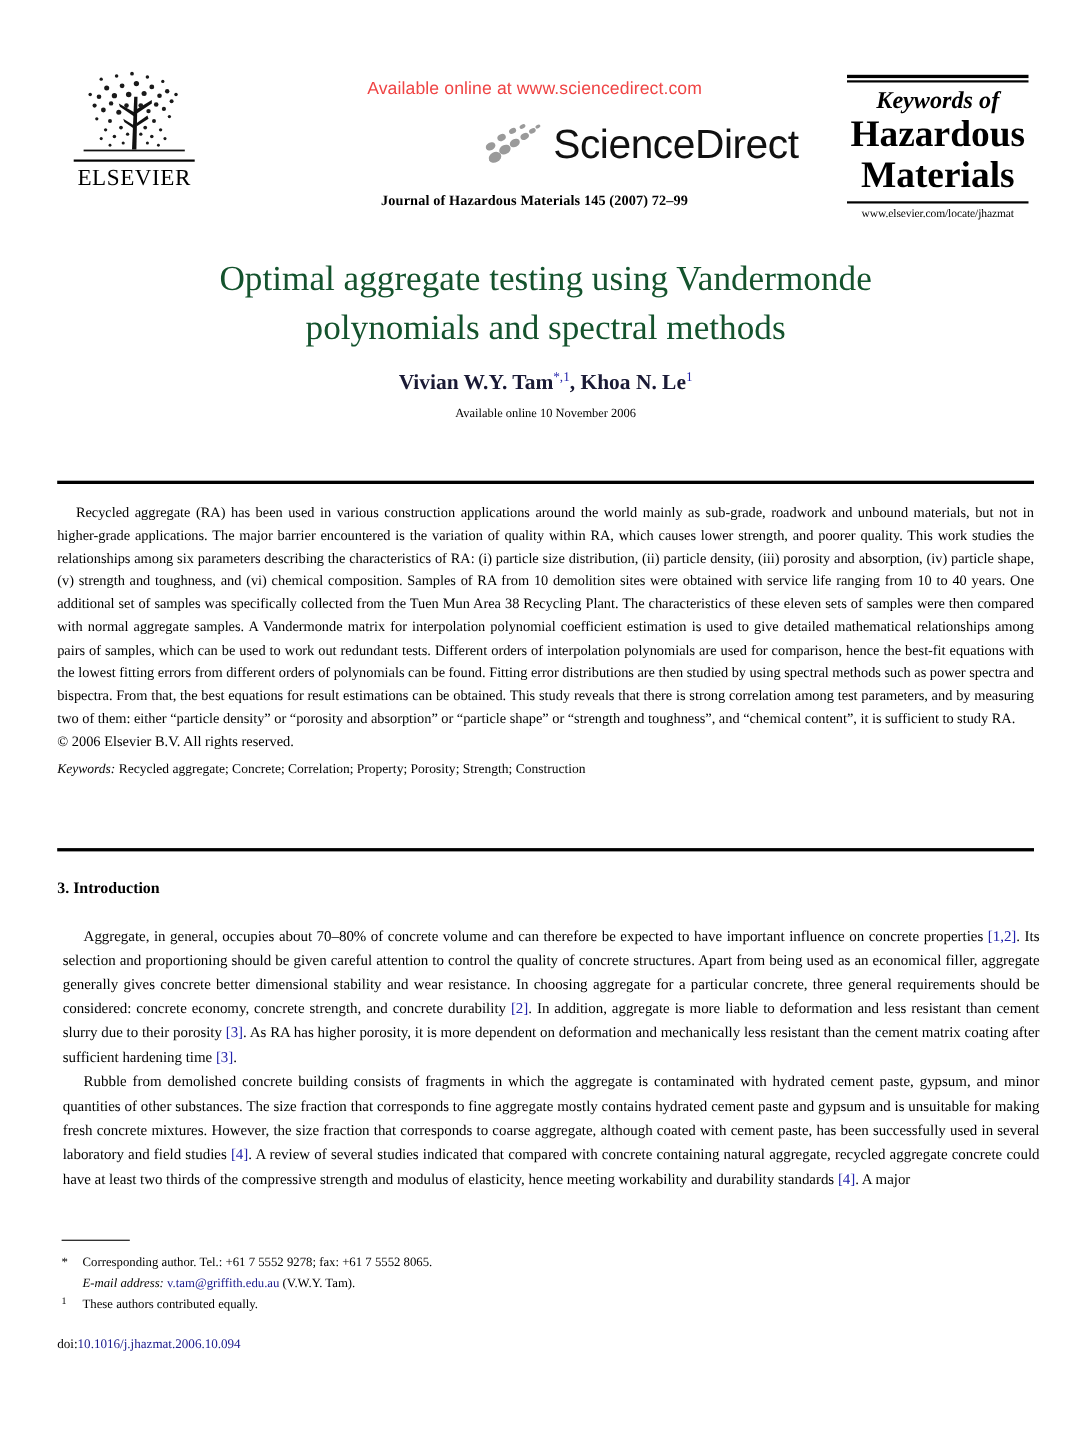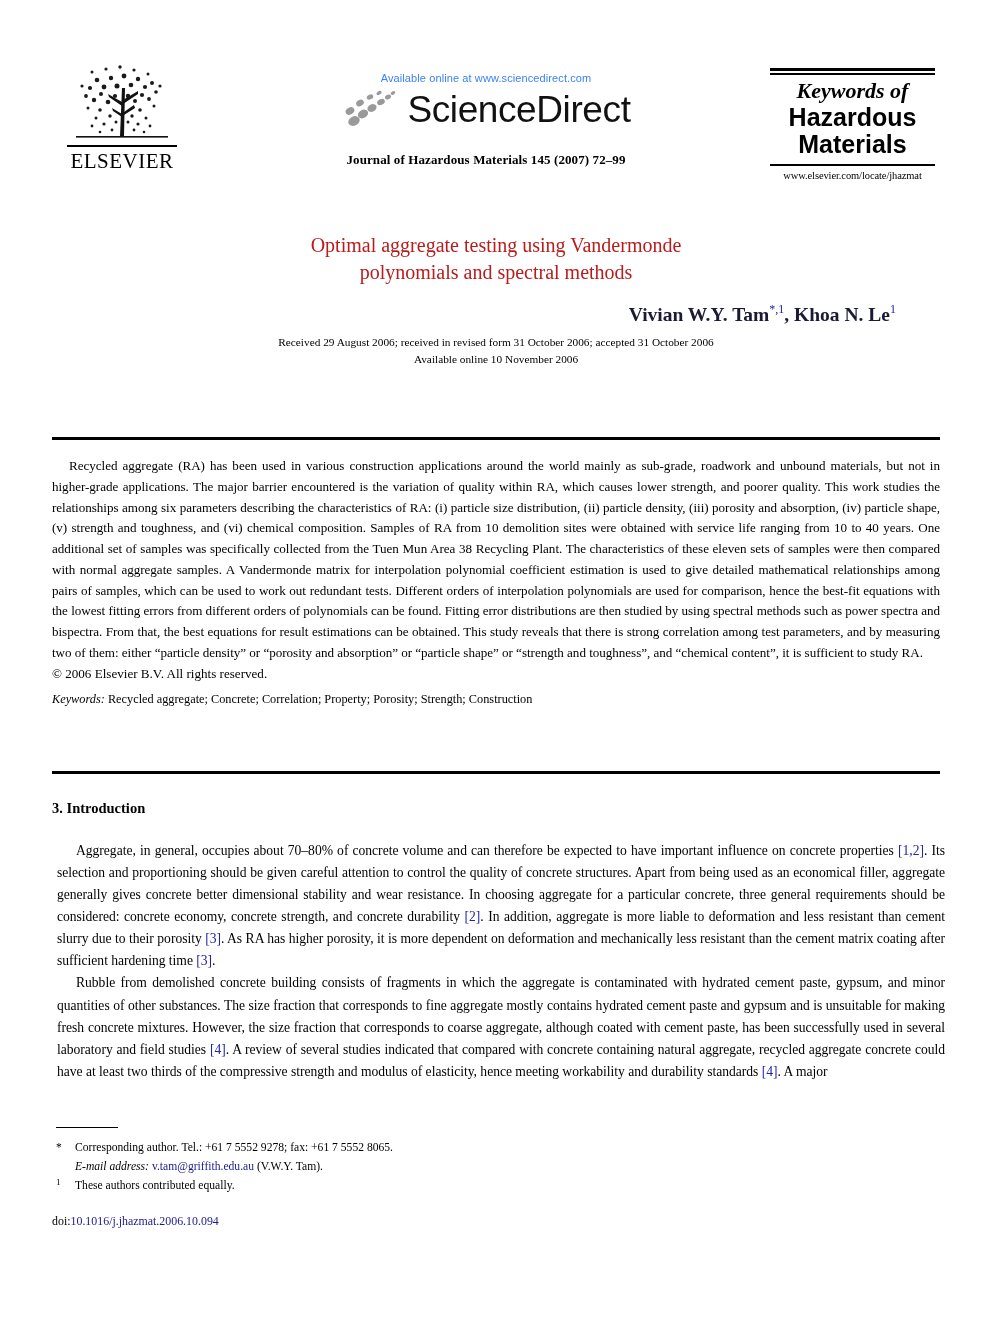--- a/index.html
+++ b/index.html
@@ -56,29 +56,29 @@
   }
 
   .sd-block {
     position: absolute;
     left: 246px; top: 72px;
     width: 480px;
     text-align: center;
   }
   .sd-avail {
     font-family: "Liberation Sans", "DejaVu Sans", sans-serif;
-    font-size: 11px;
-    color: #3b82f6;
+    font-size: 16px;
+    color: #ef4444;
     letter-spacing: 0.1px;
   }
   .sd-logo-row {
-    margin-top: 4px;
+    margin-top: 20px;
     display: flex;
     align-items: center;
-    justify-content: center;
+    justify-content: flex-end;
     gap: 4px;
   }
   .sd-swoosh { display:block; }
   .sd-word {
     font-family: "Liberation Sans", "DejaVu Sans", sans-serif;
     font-size: 37px;
     color: #111111;
     letter-spacing: -0.4px;
     line-height: 1;
   }
@@ -105,23 +105,23 @@
   }
   .jhm-italic {
     font-family: "Liberation Serif", "DejaVu Serif", serif;
     font-style: italic;
     font-weight: bold;
     font-size: 22px;
     line-height: 1.12;
     margin-top: 4px;
   }
   .jhm-bold {
-    font-family: Liberation Sans, sans-serif;
-    font-weight: bold;
-    font-size: 25px;
+    font-family: Liberation Serif, serif;
+    font-weight: bold;
+    font-size: 34px;
     line-height: 1.1;
   }
   .jhm-rule-bot {
     height: 2px; background: #000; width: 100%; margin-top: 5px;
   }
   .jhm-url {
     font-family: "Liberation Serif", "DejaVu Serif", serif;
     font-size: 10.5px;
     margin-top: 4px;
     color: #000;
@@ -130,31 +130,30 @@
 
   
   .title-block {
     position: absolute;
     left: 96px; top: 232px;
     width: 800px;
     text-align: center;
   }
   .paper-title {
     font-family: "Liberation Serif", "DejaVu Serif", serif;
-    font-size: 20px;
+    font-size: 32px;
     line-height: 1.36;
-    color: #b91c1c;
+    color: #14532d;
   }
   .authors {
     margin-top: 16px;
     font-family: "Liberation Serif", "DejaVu Serif", serif;
     font-weight: bold;
     font-size: 19.5px;
     color: #1a1a35;
-    text-align: right;
   }
   .authors sup { font-size: 12px; font-weight: normal; vertical-align: super; }
   .mark-blue { color: #2222aa; }
   .affil {
     margin-top: 15px;
     font-family: "Liberation Serif", "DejaVu Serif", serif;
     font-style: italic;
     font-weight: bold;
     font-size: 11.6px;
     color: #000;
@@ -387,21 +386,20 @@
       <span>Optimal aggregate testing using Vandermonde</span><br>
       <span>polynomials and spectral methods</span>
     </div>
 
     <div class="authors">
       <span>Vivian W.Y. Tam</span><sup class="mark-blue">*,1</sup><span>, </span><span>Khoa N. Le</span><sup class="mark-blue">1</sup>
     </div>
 
 
     <div class="dates">
-      <div>Received 29 August 2006; received in revised form 31 October 2006; accepted 31 October 2006</div>
       <div>Available online 10 November 2006</div>
     </div>
   </div>
 
   <div class="rule-thick" id="rule-abstract-top"></div>
   <div class="rule-thick" id="rule-abstract-bot"></div>
 
   <div class="abstract-wrap">
     <div class="abstract-body">Recycled aggregate (RA) has been used in various construction applications around the world mainly as sub-grade, roadwork and unbound materials, but not in higher-grade applications. The major barrier encountered is the variation of quality within RA, which causes lower strength, and poorer quality. This work studies the relationships among six parameters describing the characteristics of RA: (i) particle size distribution, (ii) particle density, (iii) porosity and absorption, (iv) particle shape, (v) strength and toughness, and (vi) chemical composition. Samples of RA from 10 demolition sites were obtained with service life ranging from 10 to 40 years. One additional set of samples was specifically collected from the Tuen Mun Area 38 Recycling Plant. The characteristics of these eleven sets of samples were then compared with normal aggregate samples. A Vandermonde matrix for interpolation polynomial coefficient estimation is used to give detailed mathematical relationships among pairs of samples, which can be used to work out redundant tests. Different orders of interpolation polynomials are used for comparison, hence the best-fit equations with the lowest fitting errors from different orders of polynomials can be found. Fitting error distributions are then studied by using spectral methods such as power spectra and bispectra. From that, the best equations for result estimations can be obtained. This study reveals that there is strong correlation among test parameters, and by measuring two of them: either “particle density” or “porosity and absorption” or “particle shape” or “strength and toughness”, and “chemical content”, it is sufficient to study RA.</div>
     <div class="copyright">© 2006 Elsevier B.V. All rights reserved.</div>

